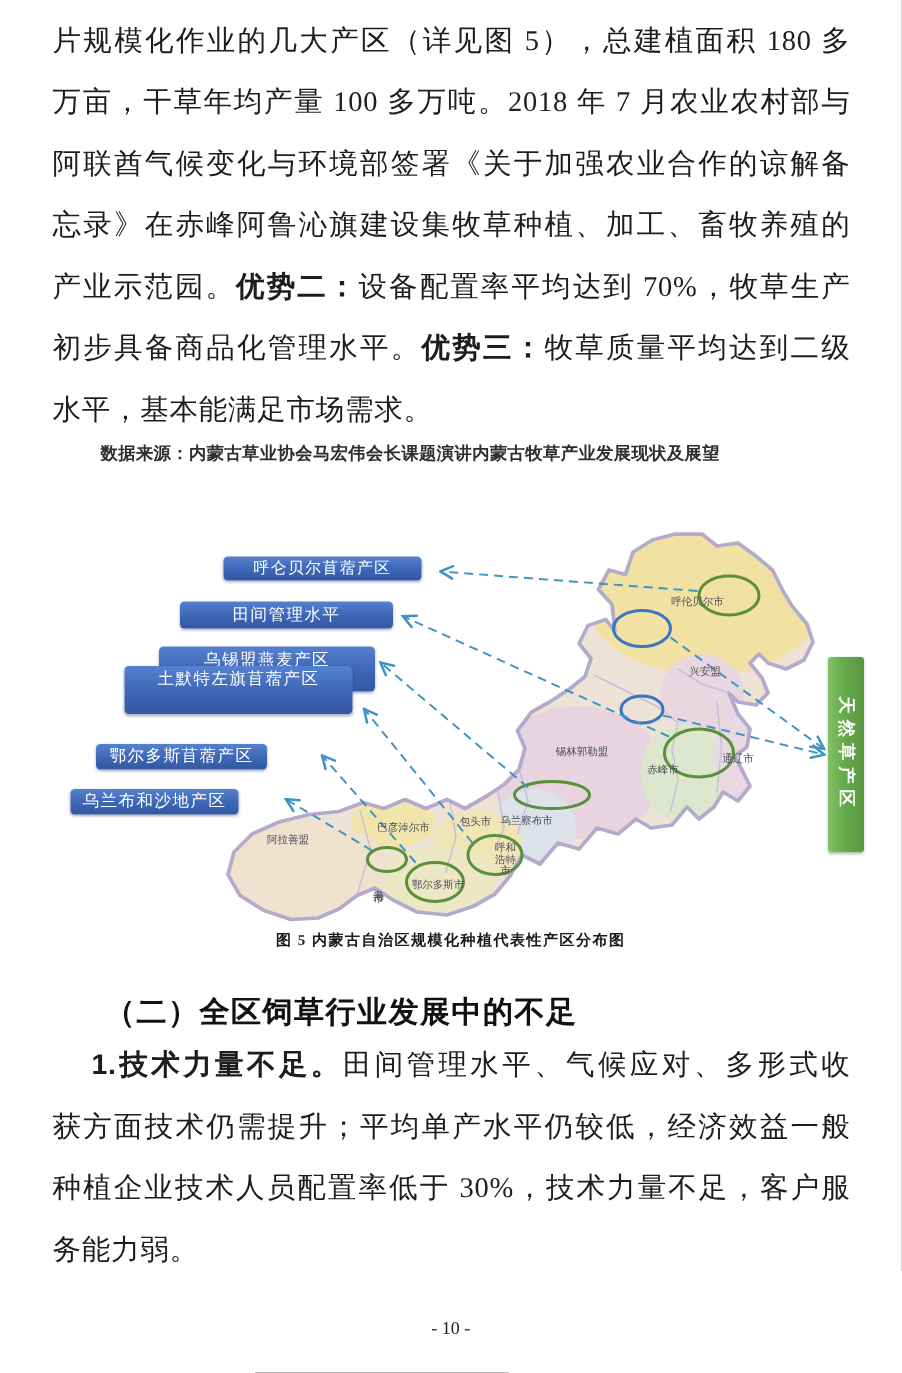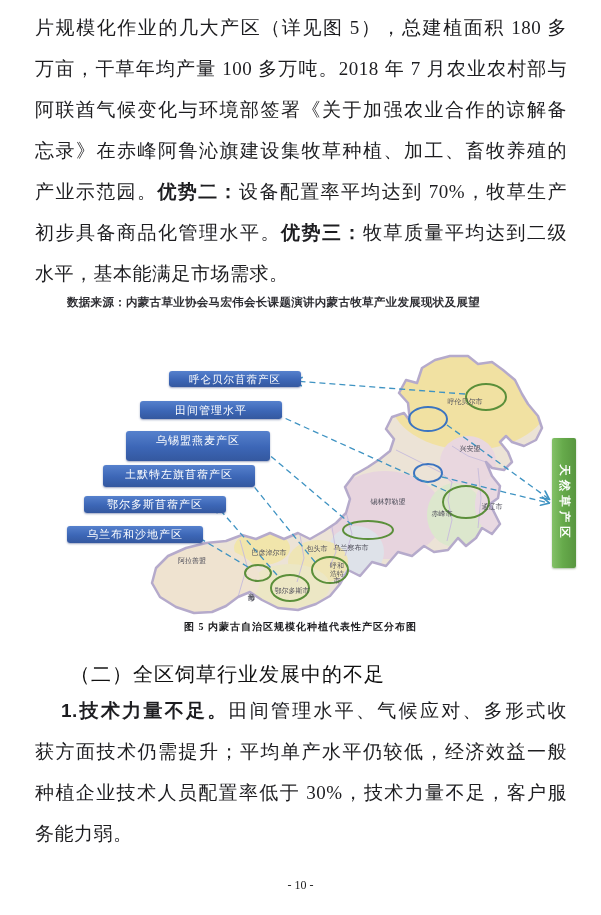--- a/index.html
+++ b/index.html
@@ -26,21 +26,21 @@
     position:absolute; left:35px; top:330px; width:455px; text-align:center;
     font-family:"Liberation Sans","DejaVu Sans",sans-serif;
     font-weight:bold; font-size:16.5px; color:#111; letter-spacing:1px;
   }
   .figure-svg { position:absolute; left:0; top:0; width:601px; height:915px; }
   .plabel {
     position:absolute; border-radius:3px; color:#fff;
     background:linear-gradient(180deg,#5681cd 0%,#3c66b6 55%,#34589f 100%);
     box-shadow:0 1px 2px rgba(40,60,120,.45);
     font-family:"Liberation Sans","DejaVu Sans",sans-serif;
-    font-size:11px; letter-spacing:1px; text-align:center;margin-left:20px;
+    font-size:11px; letter-spacing:1px; text-align:center;
   }
   .banner {
     position:absolute; left:552px; top:438px; width:24px; height:130px;
     border-radius:2px;
     background:linear-gradient(90deg,#83c167 0%,#66aa4b 45%,#58963f 100%);
     box-shadow:0 1px 2px rgba(60,100,40,.4);
   }
   .banner span {
     position:absolute; left:50%; top:50%;
     transform:translate(-50%,-50%) rotate(90deg);
@@ -55,21 +55,21 @@
   }
   .city-v  { writing-mode:vertical-rl; letter-spacing:1px; }
   .city-wrap { width:16px; white-space:normal; text-align:center; }
   .caption {
     position:absolute; left:8px; top:620px; width:585px; text-align:center;
     font-weight:bold; font-size:10px; color:#1b1b1e; letter-spacing:1px;
   }
   .sec-heading {
     position:absolute; left:70px; top:661px;
     font-family:"Liberation Sans","DejaVu Sans",sans-serif;
-    font-weight:normal; font-size:20px; color:#111; letter-spacing:1px;
+    font-weight:bold; font-size:20px; color:#111; letter-spacing:1px;
   }
   .indent { text-indent:26px; }
   .pageno {
     position:absolute; left:0; top:878px; width:601px; text-align:center;
     font-family:Liberation Serif, serif;
     font-size:12px; color:#222;
   }
 </style>
 </head>
 <body>
@@ -144,23 +144,23 @@
       <line x1="277" y1="575" x2="215" y2="504" marker-end="url(#arr)"></line>
       <line x1="248" y1="567" x2="191" y2="533" marker-end="url(#arr)"></line>
       <line x1="447" y1="425" x2="549" y2="499" marker-end="url(#arr)"></line>
       <line x1="442" y1="477" x2="549" y2="503" marker-end="url(#arr)"></line>
     </g>
   </svg>
 
   <div class="plabel" style="left:149px;top:371px;width:132px;height:16px;line-height:16px;font-size:10.5px">呼仑贝尔苜蓿产区</div>
   <div class="plabel" style="left:120px;top:401px;width:142px;height:18px;line-height:18px">田间管理水平</div>
   <div class="plabel" style="left:106px;top:431px;width:144px;height:30px;line-height:18px">乌锡盟燕麦产区</div>
-  <div class="plabel" style="left:83px;top:465px;width:152px;height:22px;line-height:18px">土默特左旗苜蓿产区</div>
-  <div class="plabel" style="left:64px;top:496px;width:142px;height:17px;line-height:17px">鄂尔多斯苜蓿产区</div>
-  <div class="plabel" style="left:47px;top:526px;width:136px;height:17px;line-height:17px">乌兰布和沙地产区</div>
+  <div class="plabel" style="left:83px;top:444px;width:152px;height:32px;line-height:18px">土默特左旗苜蓿产区</div>
+  <div class="plabel" style="left:64px;top:496px;width:114px;height:17px;line-height:17px">鄂尔多斯苜蓿产区</div>
+  <div class="plabel" style="left:47px;top:526px;width:112px;height:17px;line-height:17px">乌兰布和沙地产区</div>
 
   <div class="banner">
     <span>天然草产区</span>
   </div>
 
   <div class="city" style="left:465px;top:402px">呼伦贝尔市</div>
   <div class="city" style="left:470px;top:449px">兴安盟</div>
   <div class="city" style="left:388px;top:502px">锡林郭勒盟</div>
   <div class="city" style="left:442px;top:514px">赤峰市</div>
   <div class="city" style="left:492px;top:507px">通辽市</div>

